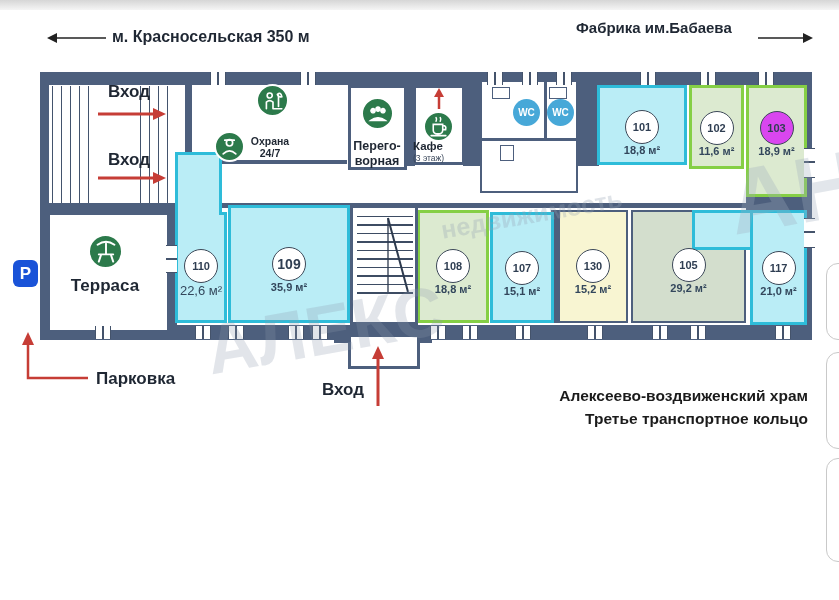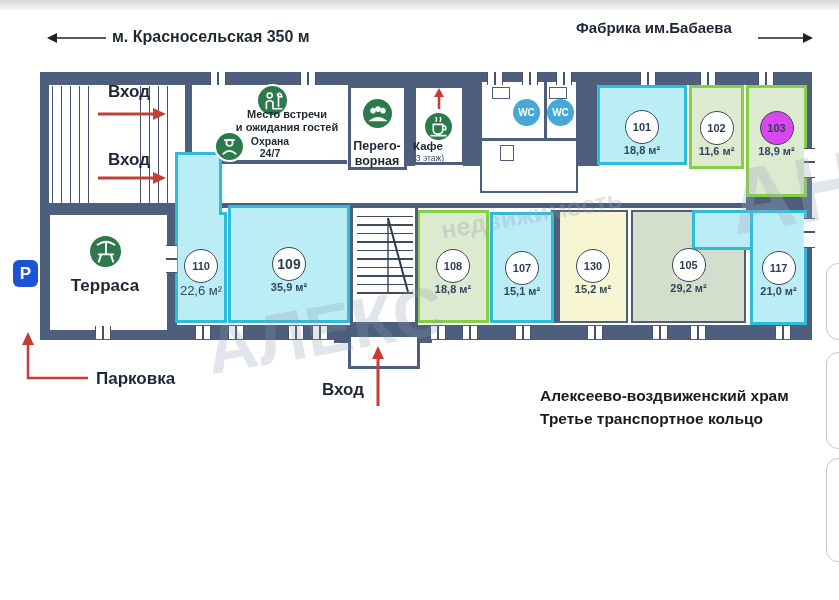--- a/index.html
+++ b/index.html
@@ -119,24 +119,20 @@
     </div>
 
 <div class="wc" style="left:513px;top:99px;">
       <span>WC</span>
     </div>
 <div class="wc" style="left:547px;top:99px;">
       <span>WC</span>
     </div>
 
 <div class="lbl" style="left:55px;top:276px;width:100px;text-align:center;font-size:17px;">Терраса</div>
-<div class="lbl" style="left:217px;top:108px;width:140px;text-align:center;font-size:11px;line-height:13px;">
-  <div>Место встречи</div>
-  <div>и ожидания гостей</div>
-</div>
 <div class="lbl" style="left:243px;top:135px;width:54px;text-align:center;font-size:10.5px;line-height:12px;">
   <div>Охрана</div>
   <div>24/7</div>
 </div>
 <div class="lbl" style="left:346px;top:139px;width:62px;text-align:center;font-size:12.5px;line-height:15px;">
   <div>Перего-</div>
   <div>ворная</div>
 </div>
 <div class="lbl" style="left:413px;top:140px;width:52px;text-align:left;font-size:11.5px;line-height:12px;">
   <div>Кафе</div>
@@ -166,21 +162,21 @@
 <div class="abs" style="left:13px;top:260px;width:25px;height:27px;background:#1a53d8;border-radius:6px;z-index:7;
             display:flex;align-items:center;justify-content:center;color:#fff;font-weight:bold;font-size:17px;">
   <span>P</span>
     </div>
 <svg class="arrow-svg" style="left:18px;top:328px;" width="74" height="56">
   <path d="M70,50 H10 V14" fill="none" stroke="#c63d36" stroke-width="2.5"></path>
       <path d="M4,17 10,4 16,17z" fill="#c63d36"></path>
     </svg>
 <div class="lbl" style="left:96px;top:369px;font-size:17px;">Парковка</div>
 
-<div class="lbl" style="left:540px;top:384px;width:268px;text-align:left;font-size:15.5px;line-height:23px;color:#1b1b1b;">
+<div class="lbl" style="left:540px;top:384px;width:268px;text-align:right;font-size:15.5px;line-height:23px;color:#1b1b1b;">
   <div>Алексеево-воздвиженский храм</div>
   <div>Третье транспортное кольцо</div>
 </div>
 
 <div class="wm" style="left:728px;top:140px;font-size:92px;color:rgba(160,172,188,0.30);">АН</div>
 <div class="wm" style="left:205px;top:290px;font-size:70px;">АЛЕКС</div>
 <div class="wm" style="left:440px;top:200px;font-size:25px;color:rgba(150,162,178,0.30);">недвижимость</div>
 
 <div class="card" style="left:826px;top:263px;height:75px;"></div>
 <div class="card" style="left:826px;top:352px;height:95px;"></div>

